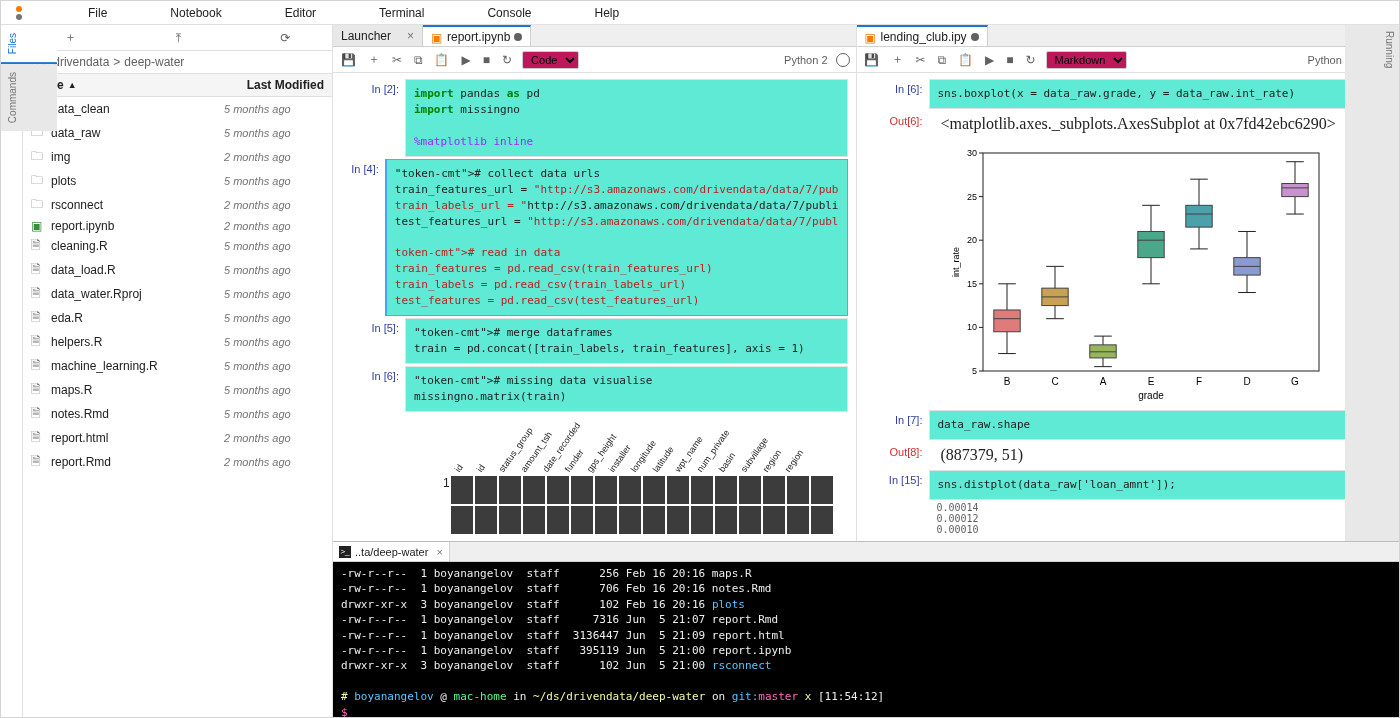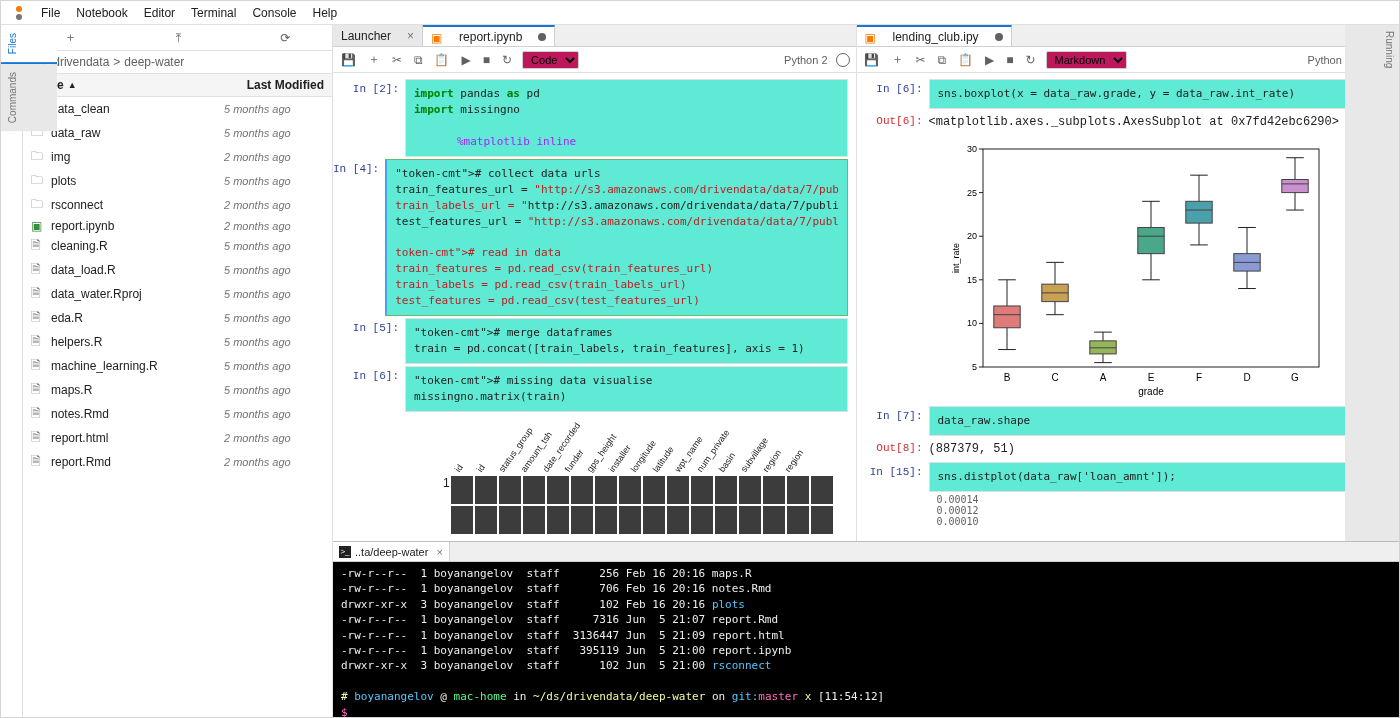--- a/index.html
+++ b/index.html
@@ -1,21 +1,21 @@
 <!DOCTYPE html>
 <html><head>
 <meta charset="utf-8">
 <style>
 * { box-sizing: border-box; margin: 0; padding: 0; }
 html, body { height: 100%; font-family: -apple-system, "Helvetica Neue", Arial, sans-serif; font-size: 12px; color: #212121; background: #fff; }
 .app { display: flex; flex-direction: column; height: 718px; width: 1400px; overflow: hidden; border: 1px solid #d4d4d4;}
 
 .menubar { display: flex; align-items: center; height: 24px; padding: 0 4px; border-bottom: 1px solid #e0e0e0; font-size: 12px; }
 .menubar .logo { width: 16px; height: 16px; margin: 0 6px; }
-.menubar .mitem { padding: 2px 8px; cursor: pointer; }
+.menubar .mitem { padding: 2px 8px; cursor: pointer; margin-left: 47px; }
 
 .work { display: flex; flex: 1; min-height: 0; }
 
 .side-rail { width: 22px; display: flex; flex-direction: column; align-items: center; border-right: 1px solid #e0e0e0; font-size: 10px; }
 .side-rail .tab { writing-mode: vertical-rl; transform: rotate(180deg); padding: 8px 2px; cursor: pointer; color: #757575; }
 .side-rail .tab.active { color: #1976d2; }
 
 .filebrowser { width: 310px; display: flex; flex-direction: column; border-right: 1px solid #e0e0e0; }
 .fb-toolbar { display: flex; gap: 32px; padding: 4px 8px; height: 26px; align-items: center; justify-content: space-around; border-bottom: 1px solid #e0e0e0;}
 .fb-toolbar span { color: #616161; cursor: pointer; }
@@ -29,45 +29,45 @@
 .fb-row .icon { width: 16px; margin-right: 4px; color: #757575; }
 .fb-row .name { flex: 1; }
 .fb-row .mod { width: 100px; text-align: left; color: #757575; font-size: 11px; font-style: italic;}
 .fb-row .icon.nb { color: #388e3c; }
 
 .main { flex: 1; display: flex; flex-direction: column; min-width: 0; }
 .panels { flex: 1; display: flex; min-height: 0; }
 
 .panel { flex: 1; display: flex; flex-direction: column; border-right: 1px solid #e0e0e0; min-width: 0; background:#efefef;}
 .tabs { display: flex; height: 22px; background: #efefef; border-bottom: 1px solid #d0d0d0; font-size: 12px; }
-.tab { display: flex; align-items: center; gap: 16px; padding: 0 8px; border-right: 1px solid #d0d0d0; cursor: pointer; background: #e8e8e8; min-width: 90px; position: relative;}
+.tab { display: flex; align-items: center; gap: 4px; padding: 0 8px; border-right: 1px solid #d0d0d0; cursor: pointer; background: #e8e8e8; min-width: 90px; position: relative;}
 .tab.active { background: #fff; border-top: 2px solid #1976d2; }
 .tab .ticon { width: 12px; height: 12px; color: #f57c00; }
 .tab .close { color: #757575; font-size: 12px; cursor: pointer; margin-left: auto;}
 .tab .dot { width: 8px; height: 8px; border-radius: 50%; background: #616161; margin-left: auto;}
 
 .nb-toolbar { display: flex; align-items: center; gap: 8px; height: 26px; padding: 0 6px; border-bottom: 1px solid #e0e0e0; font-size: 12px; background:#fff;}
 .nb-toolbar .tb-btn { cursor: pointer; color: #616161; padding: 2px;}
 .nb-toolbar .spacer { flex: 1; }
 .nb-toolbar select { font-size: 11px; padding: 1px 4px; border: 1px solid #ccc; background: #be185d; border-radius: 2px;}
 .nb-toolbar .kernel { font-size: 11px; color: #616161; }
 .nb-toolbar .kstatus { width: 14px; height: 14px; border: 1px solid #616161; border-radius: 50%; }
 
 .nb-body { flex: 1; overflow: auto; background: #fff; padding: 4px 0; }
 .cell { display: flex; margin: 2px 0; }
-.cell .prompt { width: 72px; text-align: right; padding: 4px 6px 0 0; font-family: Liberation Mono, monospace; font-size: 11px; color: #303f9f; white-space: nowrap;}
+.cell .prompt { width: 72px; text-align: right; padding: 4px 6px 0 0; font-family: Liberation Sans, sans-serif; font-size: 11px; color: #303f9f; white-space: nowrap;}
 .cell .prompt.out { color: #d32f2f; }
 .cell .content { flex: 1; margin-right: 8px; }
 .cell .src { border: 1px solid #e0e0e0; background: #5eead4; padding: 6px 8px; font-family: Menlo, monospace; font-size: 11px; white-space: pre; overflow-x: hidden; line-height: 1.45;}
 .cell.active .src { border-color: #66bb6a; border-left: 2px solid #42a5f5; }
-.cell .outtext { font-family: Liberation Mono, monospace; font-size: 12px; padding: 4px 0; color: #212121;}
+.cell .outtext { font-family: Liberation Serif, serif; font-size: 16px; padding: 4px 0; color: #212121; margin-left: 12px;}
 
 .token-kw   { color: #008000; font-weight: 600; }
 .token-str  { color: #ba2121; }
-.token-mag  { color: #aa22ff; margin-left: 43px; }
+.token-mag  { color: #aa22ff; }
 
 .matrix-labels { display: flex; gap: 2px; margin-left: 56px; font-size: 9px; }
 .matrix-labels span { transform: rotate(-55deg); transform-origin: bottom left; width: 20px; white-space: nowrap; }
 .matrix-grid { display: flex; gap: 2px; margin-left: 46px; margin-top: 2px;}
 .matrix-grid div { width: 22px; height: 28px; background: #3c3c3c; }
 .matrix-one { position: absolute; font-size: 12px; left: 38px;}
 
 .boxplot-wrap { padding: 6px 0 0 18px; }
 
 .terminal-panel { height: 176px; display: flex; flex-direction: column; border-top: 1px solid #bdbdbd; }

